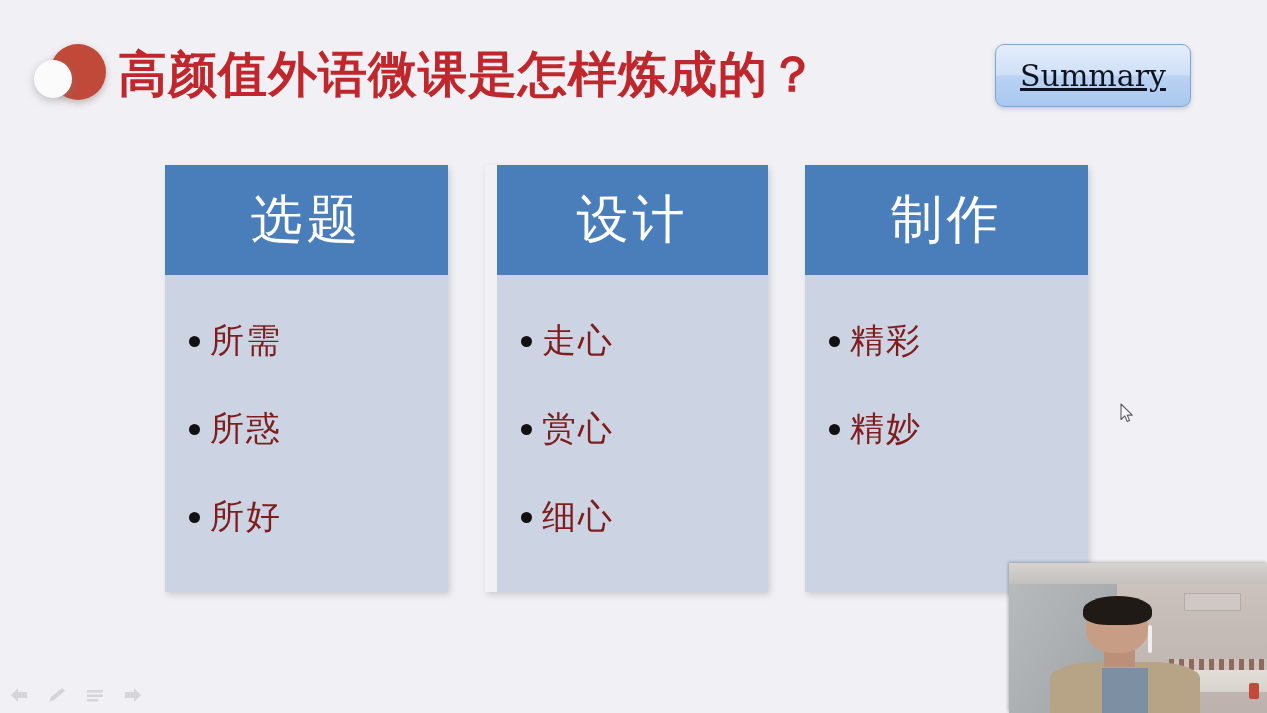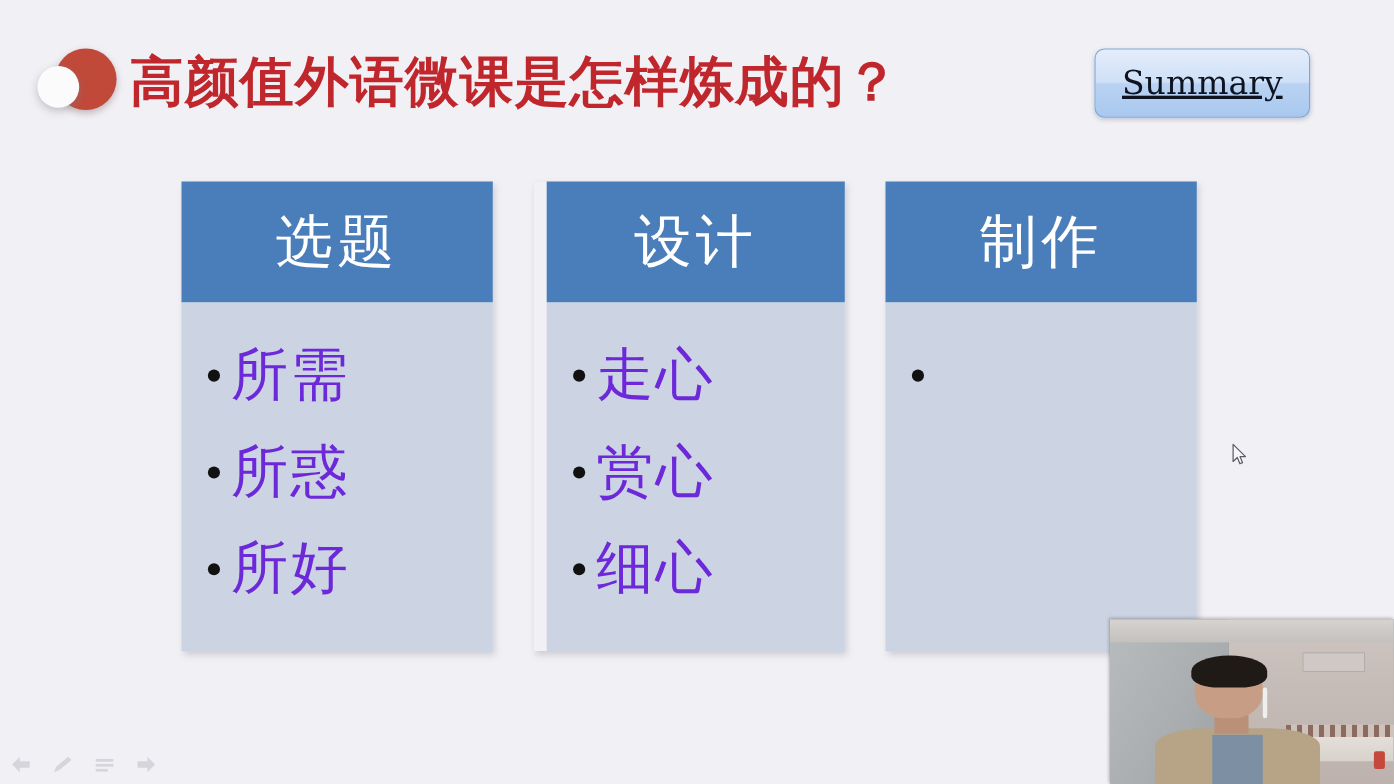--- a/index.html
+++ b/index.html
@@ -83,21 +83,21 @@
     font-family:"DejaVu Sans","Liberation Sans",sans-serif;
   }
   .col-body {
     height:317px;
     background:#ccd4e4;
     padding:22px 0 0 24px;
   }
   .bullet-row {
     display:flex; align-items:center;
     height:88px;
-    font-size:52px; color:#6d28d9;
+    font-size:34px; color:#7f1d1d;
     font-family:Liberation Sans, sans-serif;
     letter-spacing:2px;
   }
   .bullet-row .dot {
     width:11px; height:11px; border-radius:50%;
     background:#111; margin-right:10px; flex:none;
   }
 
   
   .toolbar {
@@ -187,20 +187,25 @@
           <span>细心</span>
         </div>
       </div>
     </div>
 
     <div class="column c2">
       <div class="col-head">制作</div>
       <div class="col-body">
         <div class="bullet-row">
           <span class="dot"></span>
+          <span>精彩</span>
+        </div>
+        <div class="bullet-row">
+          <span class="dot"></span>
+          <span>精妙</span>
         </div>
       </div>
     </div>
 
   </div>
 
   <div class="toolbar">
     <div class="tool">
       <svg viewBox="0 0 22 20">
           <path d="M10 3 L3 10 L10 17 L10 13 L19 13 L19 7 L10 7 Z" fill="#9a9aa2"></path>

